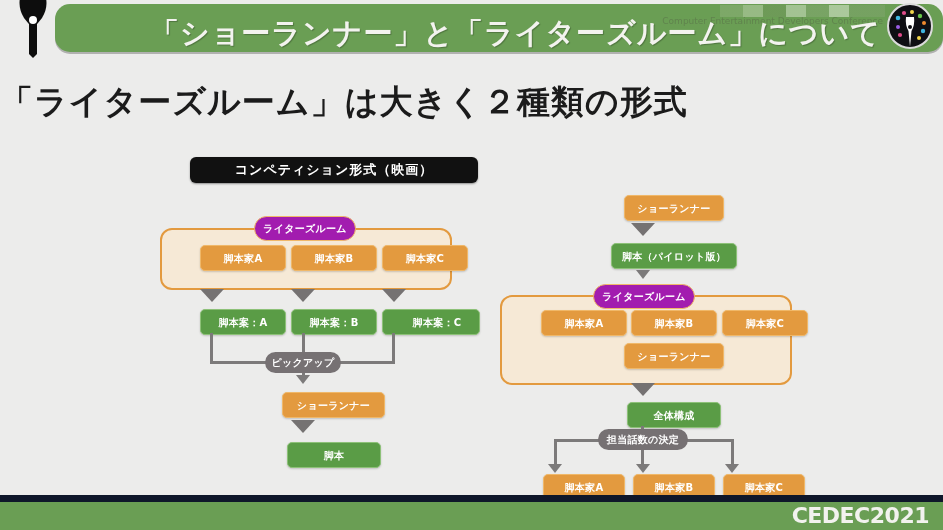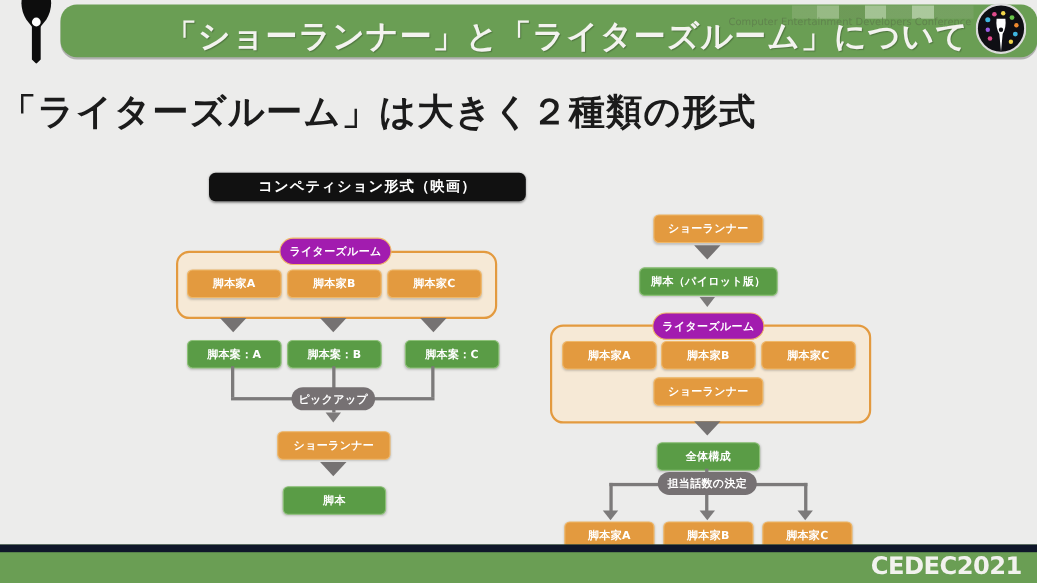--- a/index.html
+++ b/index.html
@@ -59,20 +59,21 @@
   }
   #sec-head-left{left:158px;top:157px;width:288px;margin-left:32px;}
   #sec-head-right{left:498px;top:156px;width:285px;}
 
   
   .node{
     position:absolute;display:flex;align-items:center;justify-content:center;
     font-size:10px;color:#fff;font-weight:bold;border-radius:5px;
     text-align:center;line-height:1.1;letter-spacing:.3px;
     box-shadow:0 1px 2px rgba(0,0,0,.18);
+    margin-left:30px;
   }
   .node.orange{background:#e39a3f;border:1px solid #f0b869;}
   .node.green{background:#5a9c46;border:1px solid #8dc178;}
   .pill{
     position:absolute;display:flex;align-items:center;justify-content:center;
     border-radius:999px;color:#fff;font-size:10px;font-weight:bold;
     letter-spacing:.3px;
   }
   .pill.orange{background:#a21caf;border:1px solid #f0b869;}
   .pill.gray{background:#767173;}
@@ -149,21 +150,21 @@
   <div class="node orange" style="left:170px;top:245px;width:84px;height:24px;">脚本家A</div>
   <div class="node orange" style="left:261px;top:245px;width:84px;height:24px;">脚本家B</div>
   <div class="node orange" style="left:352px;top:245px;width:84px;height:24px;">脚本家C</div>
 
   <div class="arrow-lg" style="left:200px;top:289px;"></div>
   <div class="arrow-lg" style="left:291px;top:289px;"></div>
   <div class="arrow-lg" style="left:382px;top:289px;"></div>
 
   <div class="node green" style="left:170px;top:309px;width:84px;height:24px;text-align:right;">脚本案：A</div>
   <div class="node green" style="left:261px;top:309px;width:84px;height:24px;">脚本案：B</div>
-  <div class="node green" style="left:368px;top:309px;width:84px;height:24px;">脚本案：C</div>
+  <div class="node green" style="left:352px;top:309px;width:84px;height:24px;padding-left:12px;">脚本案：C</div>
 
   <div class="vline" style="left:210px;top:333px;height:28px;"></div>
   <div class="vline" style="left:392px;top:333px;height:28px;"></div>
   <div class="hline" style="left:210px;top:361px;width:185px;"></div>
   <div class="vline" style="left:302px;top:333px;height:42px;"></div>
 
   <div class="pill gray" style="left:265px;top:352px;width:76px;height:21px;">ピックアップ</div>
 
   <div class="arrow-sm" style="left:296px;top:375px;"></div>
 

